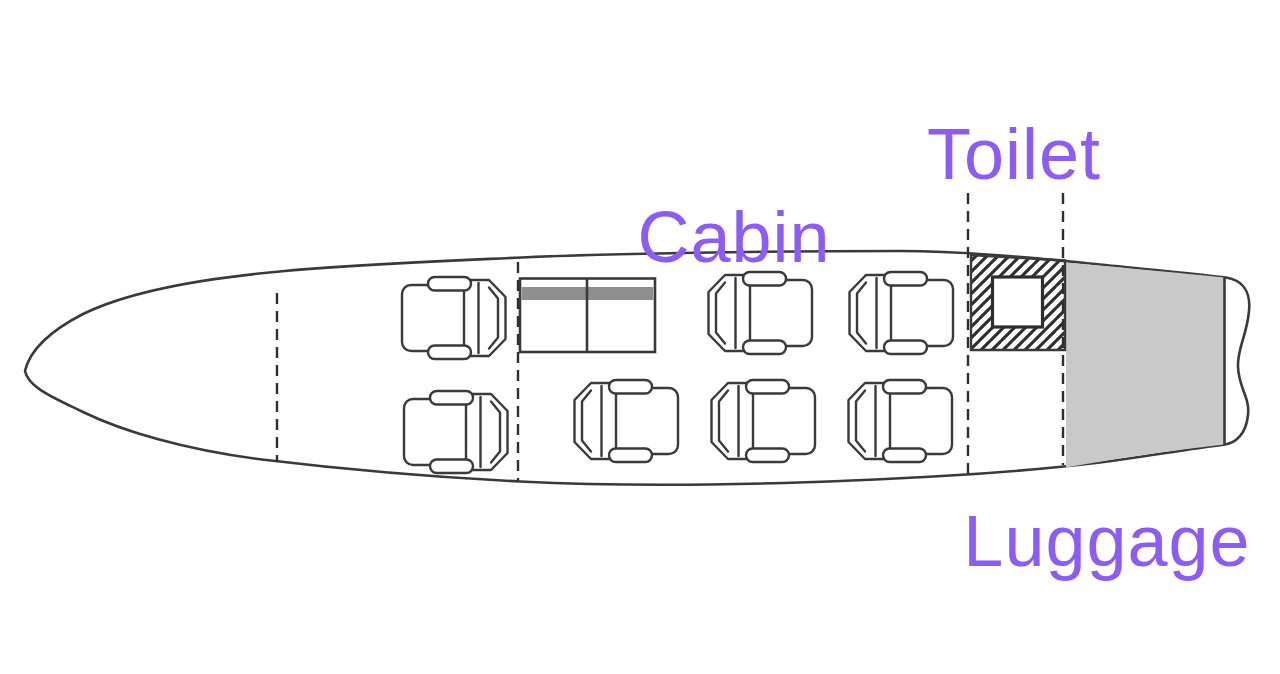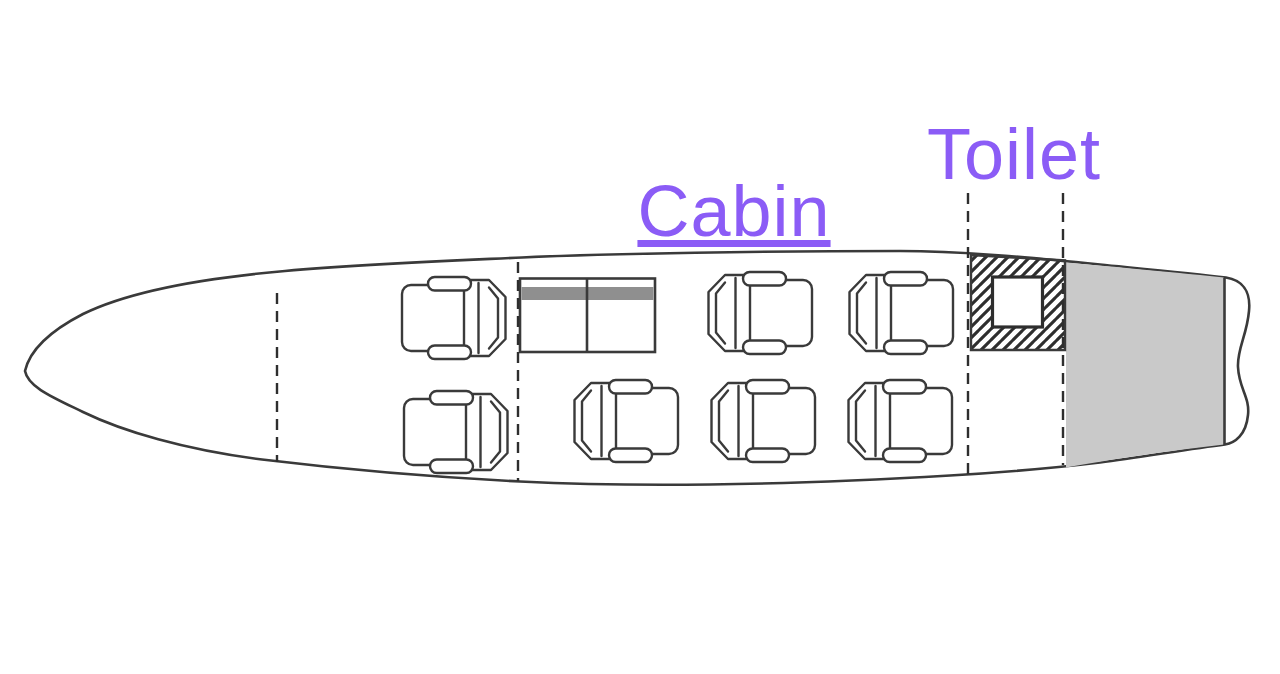--- a/index.html
+++ b/index.html
@@ -23,21 +23,21 @@
   .zone-label {
     position: absolute;
     transform: translateX(-50%);
     color: #8b5cf6;
     font-size: 72px;
     line-height: 1;
     letter-spacing: 1px;
     white-space: nowrap;
     user-select: none;
   }
-  .label-cabin   { left: 734px;  top: 175px; text-decoration: underline; }
+  .label-cabin   { left: 734px;  top: 201px; }
   .label-toilet  { left: 1014px; top: 118px; }
   .label-crew    { left: 408px;  top: 505px; }
   .label-luggage { left: 1107px; top: 505px; }
 </style>
 </head>
 <body>
 
 <div class="stage">
 
   <svg class="plan-svg" width="1280" height="674" viewBox="0 0 1280 674" xmlns="http://www.w3.org/2000/svg">
@@ -104,14 +104,15 @@
 
     <use href="#seat" transform="translate(812,272) scale(-1,1)"></use>
     <use href="#seat" transform="translate(953,272) scale(-1,1)"></use>
     <use href="#seat" transform="translate(678,380) scale(-1,1)"></use>
     <use href="#seat" transform="translate(815,380) scale(-1,1)"></use>
     <use href="#seat" transform="translate(952,380) scale(-1,1)"></use>
   </svg>
 
   <div class="zone-label label-cabin">Cabin</div>
   <div class="zone-label label-toilet">Toilet</div>
+  <div class="zone-label label-luggage">Luggage</div>
 
 </div>
 
 </body></html>

